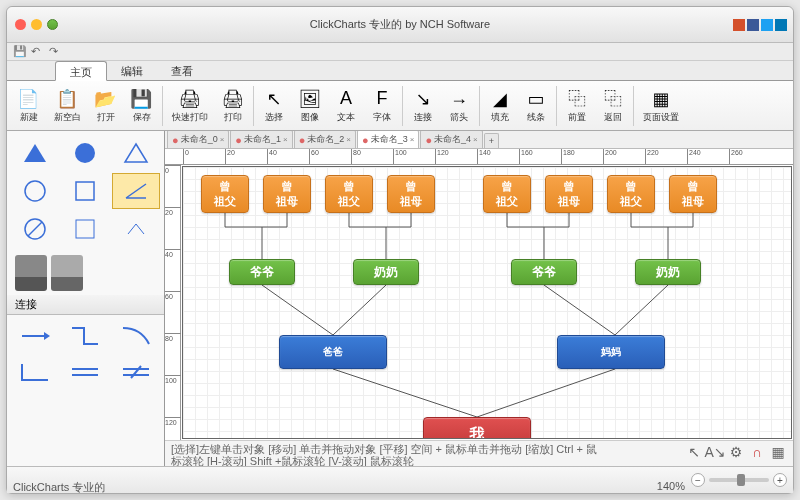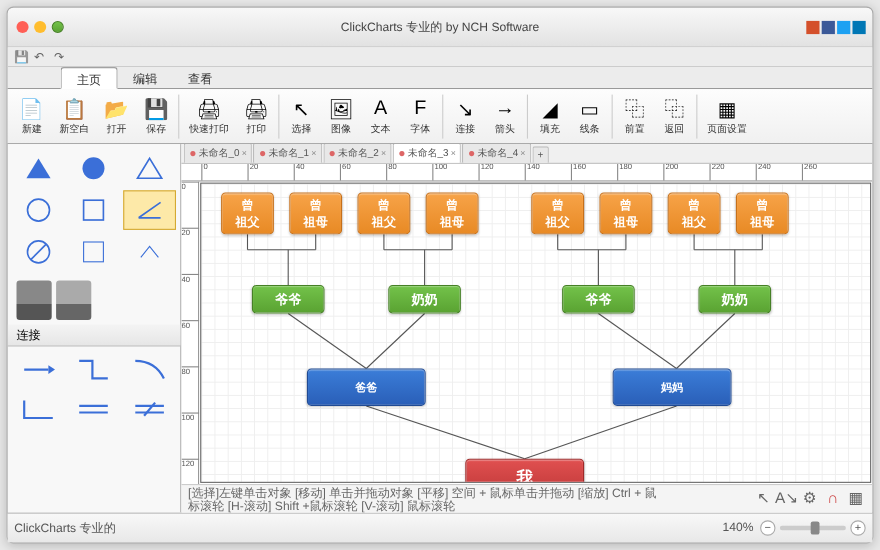--- a/index.html
+++ b/index.html
@@ -44,21 +44,21 @@
 .canvas-wrap { flex:1; display:flex; overflow:hidden; }
 .ruler-v { width:16px; background:#fff; border-right:1px solid #999; position:relative; font-size:7px; }
 .ruler-v .tick { position:absolute; left:0; width:16px; border-top:1px solid #888; color:#555; font-size:7px; padding-top:1px; }
 .canvas { flex:1; background:#fff; background-image:linear-gradient(#eee 1px,transparent 1px),linear-gradient(90deg,#eee 1px,transparent 1px); background-size:12px 12px; position:relative; border:1px solid #666; margin:1px; overflow:hidden; }
 .node { position:absolute; border-radius:4px; display:flex; flex-direction:column; align-items:center; justify-content:center; color:#fff; font-weight:bold; box-shadow:inset 0 1px 1px rgba(255,255,255,0.3),0 1px 2px rgba(0,0,0,0.2); }
 .orange { background:linear-gradient(#f7a348,#e88a25); border:1px solid #c6701a; font-size:9px; }
 .green { background:linear-gradient(#73c24a,#5aa332); border:1px solid #468026; font-size:12px; }
 .blue { background:linear-gradient(#3b7dd8,#2a5fb8); border:1px solid #1f4a94; font-size:10px; }
 .redbox { background:linear-gradient(#e05050,#c03838); border:1px solid #a02828; font-size:15px; }
 .edges { position:absolute; inset:0; pointer-events:none; }
-.statusbar { height:18px; background:linear-gradient(#f8f8f8,#e8e8e8); border-top:1px solid #bbb; display:flex; align-items:center; padding:13px 6px; font-size:9px; color:#555; }
+.statusbar { height:18px; background:linear-gradient(#f8f8f8,#e8e8e8); border-top:1px solid #bbb; display:flex; padding:13px 6px; font-size:9px; color:#555; }
 .hintbar { height:26px; background:#f4f4f4; border-top:1px solid #ccc; font-size:9px; color:#666; padding:2px 6px; display:flex; justify-content:space-between; }
 .zoomctl { display:flex; align-items:center; gap:4px; }
 .zoombtn { width:14px; height:14px; border:1px solid #aaa; border-radius:7px; background:#fff; display:flex; align-items:center; justify-content:center; font-size:10px; }
 .slider { width:60px; height:4px; background:#ccc; border-radius:2px; position:relative; }
 .slider .thumb { position:absolute; width:8px; height:12px; background:#888; border-radius:2px; top:-4px; left:28px; }
 .righticons { display:flex; gap:3px; }
 .righticons span { width:18px; height:18px; display:flex; align-items:center; justify-content:center; font-size:14px; }
 </style>
 </head>
 <body>

